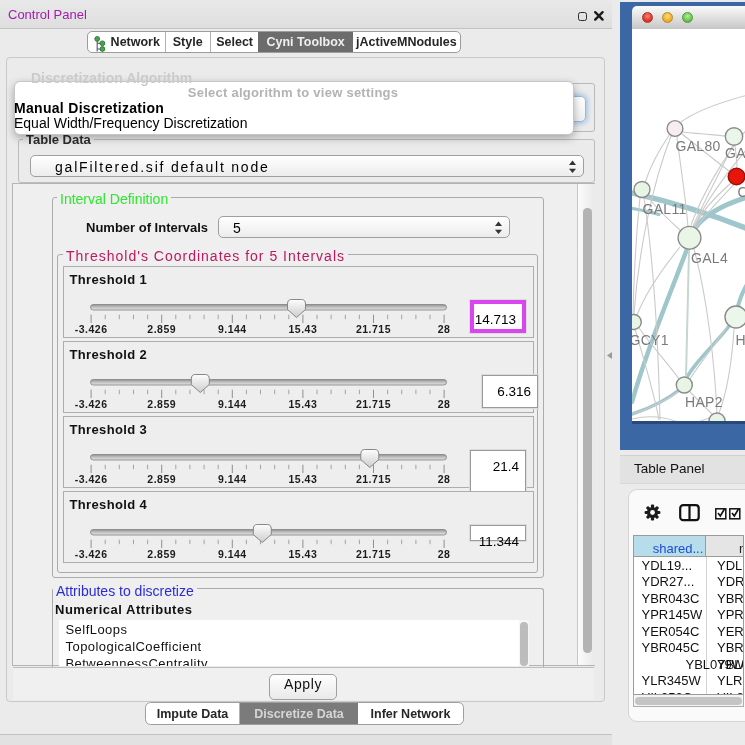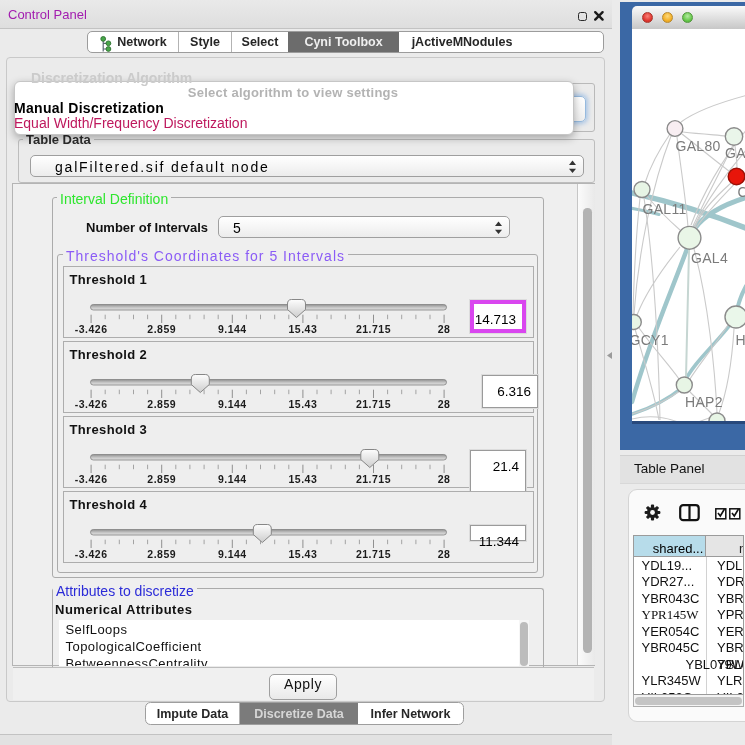--- a/index.html
+++ b/index.html
@@ -15,42 +15,42 @@
 
   <div class="abs" id="titlebar" style="left:0;top:0;width:612px;height:28px;background:linear-gradient(#e9e9e9,#dedede);border-bottom:1px solid #c3c3c3;"></div>
   <div class="abs" style="left:8px;top:7px;font-size:13px;color:#a21caf;">Control Panel</div>
   <div class="abs" style="left:577.5px;top:11.5px;width:7px;height:7px;border:1.5px solid #2a2a2a;border-radius:2.5px;"></div>
   <svg class="abs" style="left:593px;top:10px;" width="12" height="12">
     <path d="M2.2,2.2 L9.6,9.6 M9.6,2.2 L2.2,9.6" stroke="#1a1a1a" stroke-width="2.4" stroke-linecap="round"></path>
   </svg>
 
   <div class="abs" style="left:6px;top:57px;width:597px;height:643px;background:#ebebeb;border:1px solid #c9c9c9;border-radius:4px;"></div>
 
-  <div class="abs" id="toptabs" style="left:87px;top:31px;width:517px;height:22px;background:#fff;border:1px solid #9c9c9c;border-radius:5px;display:flex;font-size:12.5px;font-weight:bold;color:#262626;overflow:hidden;box-sizing:border-box;">
+  <div class="abs" id="toptabs" style="left:87px;top:31px;width:374px;height:22px;background:#fff;border:1px solid #9c9c9c;border-radius:5px;display:flex;font-size:12.5px;font-weight:bold;color:#262626;overflow:hidden;box-sizing:border-box;">
     <div style="width:91px;display:flex;align-items:center;justify-content:center;border-right:1px solid #b3b3b3;box-sizing:border-box;">
       <svg width="13" height="18" style="margin-right:5px;margin-top:3px;">
         <path d="M4.2,4 L4.2,16.5 M4.2,8.3 L9.3,8.3 M4.2,14 L9.3,14" stroke="#5a6673" stroke-width="1.2" fill="none"></path>
         <circle cx="4.2" cy="3.9" r="2.4" fill="#47a649" stroke="#2e7031" stroke-width="0.9"></circle>
         <circle cx="9.4" cy="8.3" r="2.4" fill="#47a649" stroke="#2e7031" stroke-width="0.9"></circle>
         <circle cx="9.4" cy="14" r="2.4" fill="#47a649" stroke="#2e7031" stroke-width="0.9"></circle>
       </svg>Network</div>
     <div style="width:53px;display:flex;align-items:center;justify-content:center;border-right:1px solid #b3b3b3;box-sizing:border-box;">Style</div>
     <div style="width:56px;display:flex;align-items:center;justify-content:center;box-sizing:border-box;">Select</div>
     <div style="width:111px;display:flex;align-items:center;justify-content:center;background:#6c6c6c;color:#efefef;box-sizing:border-box;">Cyni Toolbox</div>
     <div style="width:126px;display:flex;align-items:center;justify-content:center;box-sizing:border-box;">jActiveMNodules</div>
   </div>
 
   <div class="abs" style="left:18px;top:83px;width:575px;height:47px;border:1px solid #b9b9b9;border-radius:3px;"></div>
   <div class="abs" style="left:24px;top:96px;width:560px;height:24px;background:linear-gradient(#fff,#eee);border:1px solid #96bade;border-radius:5px;box-shadow:0 0 4px 1.5px rgba(120,170,225,0.55);"></div>
 
   <div class="abs" style="left:14px;top:81px;width:558px;height:52px;background:#fff;border:1px solid #c6c6c6;border-radius:6px;box-shadow:0 3px 9px rgba(0,0,0,0.3);z-index:20;"></div>
   <div class="abs b" style="left:31px;top:70px;font-size:14px;color:#cbcbcb;z-index:22;">Discretization Algorithm</div>
   <div class="abs b" style="left:14px;top:84.5px;width:558px;text-align:center;font-size:13px;letter-spacing:0.25px;color:#b3b3b3;z-index:21;">Select algorithm to view settings</div>
   <div class="abs b" style="left:14px;top:99.5px;font-size:14px;letter-spacing:0.3px;color:#000;z-index:21;">Manual Discretization</div>
-  <div class="abs" style="left:14px;top:114.5px;font-size:14px;color:#be185d;z-index:21;">Equal Width/Frequency Discretization</div>
+  <div class="abs" style="left:14px;top:114.5px;font-size:14px;color:#000000;z-index:21;">Equal Width/Frequency Discretization</div>
 
   <div class="abs" style="left:18px;top:139px;width:575px;height:42px;border:1px solid #bdbdbd;border-radius:3px;"></div>
   <div class="abs b" style="left:23px;top:132px;font-size:13px;color:#2d2d2d;background:#ebebeb;padding:0 3px;z-index:2;">Table Data</div>
   <div class="abs" style="left:30px;top:155px;width:554px;height:22px;background:linear-gradient(#fff,#ececec);border:1px solid #9f9f9f;border-radius:5px;box-sizing:border-box;z-index:3;">
     <div style="position:absolute;left:24px;top:2.5px;font-size:14px;letter-spacing:1.8px;color:#000;">galFiltered.sif default node</div>
     <svg style="position:absolute;right:6px;top:4px;" width="9" height="14">
       <path d="M4.5,0.5 L8,5 L1,5 Z" fill="#333"></path>
         <path d="M4.5,13 L1,8.8 L8,8.8 Z" fill="#333"></path>
     </svg>
   </div>
@@ -64,21 +64,21 @@
   <div class="abs b" style="left:86px;top:220px;font-size:13px;color:#111;">Number of Intervals</div>
   <div class="abs" style="left:218px;top:216px;width:292px;height:22px;background:linear-gradient(#fff,#ececec);border:1px solid #9f9f9f;border-radius:5px;box-sizing:border-box;">
     <div style="position:absolute;left:14px;top:2.5px;font-size:14px;color:#000;">5</div>
     <svg style="position:absolute;right:6px;top:4px;" width="9" height="14">
       <path d="M4.5,0.5 L8,5 L1,5 Z" fill="#333"></path>
         <path d="M4.5,13 L1,8.8 L8,8.8 Z" fill="#333"></path>
     </svg>
   </div>
 
   <div class="abs" style="left:57px;top:254px;width:479px;height:317px;border:1px solid #ababab;border-radius:3px;"></div>
-  <div class="abs" style="left:63px;top:247.5px;font-size:14px;letter-spacing:1px;color:#8b5cf6;background:#efefef;padding:0 3px;">Threshold's Coordinates for 5 Intervals</div>
+  <div class="abs" style="left:63px;top:247.5px;font-size:14px;letter-spacing:1px;color:#be185d;background:#efefef;padding:0 3px;">Threshold's Coordinates for 5 Intervals</div>
 
   <div class="abs" style="left:62.5px;top:266px;width:471px;height:71.5px;background:#eeeeee;border:1px solid #adadad;box-sizing:border-box;"></div>
   <div class="abs b" style="left:69.5px;top:271.5px;font-size:13px;letter-spacing:0.35px;color:#111;">Threshold 1</div>
   <svg class="abs" style="left:62.5px;top:266px;" width="471" height="71.5">
     <defs>
       <linearGradient id="trg0" x1="0" y1="0" x2="0" y2="1">
         <stop offset="0" stop-color="#8f8f8f"></stop>
           <stop offset="0.5" stop-color="#c2c2c2"></stop>
           <stop offset="1" stop-color="#e3e3e3"></stop>
       </linearGradient>
@@ -392,31 +392,31 @@
     <line x1="10.5" y1="1.2" x2="10.5" y2="16.2" stroke="#111" stroke-width="2.2"></line>
   </svg>
   <svg class="abs" style="left:715px;top:507px;" width="28" height="13">
     <rect x="0.8" y="1.8" width="10" height="10" fill="#fff" stroke="#111" stroke-width="1.5"></rect>
     <path d="M3,6 L5.3,9 L9.5,2" fill="none" stroke="#111" stroke-width="1.6"></path>
     <rect x="14.8" y="1.8" width="10" height="10" fill="#fff" stroke="#111" stroke-width="1.5"></rect>
     <path d="M17,6 L19.3,9 L23.5,2" fill="none" stroke="#111" stroke-width="1.6"></path>
   </svg>
 
   <div class="abs" style="left:633px;top:535px;width:111px;height:159px;background:#fff;border:1px solid #9b9b9b;border-bottom:none;overflow:hidden;box-sizing:border-box;">
-    <div style="position:absolute;left:0;top:0;width:72px;height:21px;background:#b7dcea;border-right:1px solid #9b9b9b;border-bottom:1px solid #9b9b9b;box-sizing:border-box;font-size:13px;color:#000000;text-align:center;line-height:26px;padding-left:17px;">shared...</div>
+    <div style="position:absolute;left:0;top:0;width:72px;height:21px;background:#b7dcea;border-right:1px solid #9b9b9b;border-bottom:1px solid #9b9b9b;box-sizing:border-box;font-size:13px;color:#1d4ed8;text-align:center;line-height:26px;padding-left:17px;">shared...</div>
     <div style="position:absolute;left:72px;top:0;width:39px;height:21px;background:#e5e5e5;border-bottom:1px solid #9b9b9b;box-sizing:border-box;font-size:13px;color:#222;padding-left:33px;line-height:26px;">n</div>
     <div style="position:absolute;left:71.5px;top:21px;width:1px;height:138px;background:#d2d2d2;"></div>
     <div id="rows" style="position:absolute;left:0;top:22px;font-size:13px;color:#111;">
         <div style="position:absolute;left:7.5px;top:0.0px;white-space:nowrap;">YDL19...</div>
         <div style="position:absolute;left:83px;top:0.0px;white-space:nowrap;">YDL1</div>
         <div style="position:absolute;left:7.5px;top:16.4px;white-space:nowrap;">YDR27...</div>
         <div style="position:absolute;left:83px;top:16.4px;white-space:nowrap;">YDR2</div>
         <div style="position:absolute;left:7.5px;top:32.9px;white-space:nowrap;">YBR043C</div>
         <div style="position:absolute;left:83px;top:32.9px;white-space:nowrap;">YBR0</div>
-        <div style="position:absolute;left:7.5px;top:49.3px;white-space:nowrap;font-family:Liberation Serif, serif;">YPR145W</div>
+        <div style="position:absolute;left:7.5px;top:49.3px;white-space:nowrap;">YPR145W</div>
         <div style="position:absolute;left:83px;top:49.3px;white-space:nowrap;">YPR1</div>
         <div style="position:absolute;left:7.5px;top:65.8px;white-space:nowrap;">YER054C</div>
         <div style="position:absolute;left:83px;top:65.8px;white-space:nowrap;">YER0</div>
         <div style="position:absolute;left:7.5px;top:82.2px;white-space:nowrap;">YBR045C</div>
         <div style="position:absolute;left:83px;top:82.2px;white-space:nowrap;">YBR0</div>
         <div style="position:absolute;left:7.5px;top:98.7px;white-space:nowrap;margin-left:44px;">YBL079W</div>
         <div style="position:absolute;left:83px;top:98.7px;white-space:nowrap;">YBL0</div>
         <div style="position:absolute;left:7.5px;top:115.1px;white-space:nowrap;">YLR345W</div>
         <div style="position:absolute;left:83px;top:115.1px;white-space:nowrap;">YLR3</div>
         <div style="position:absolute;left:7.5px;top:131.6px;white-space:nowrap;">YIL052C</div>

